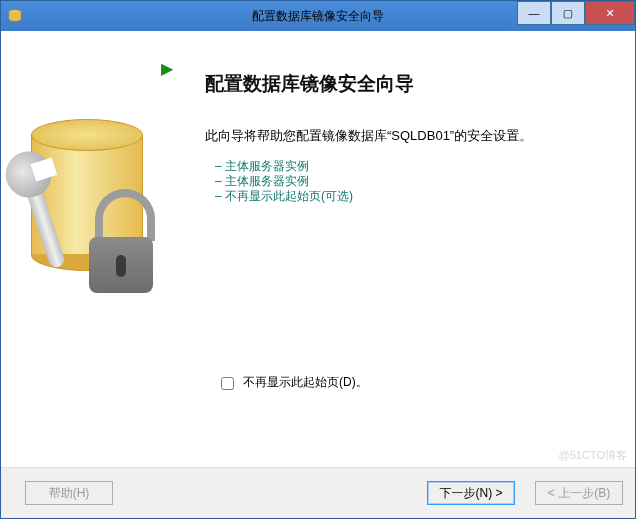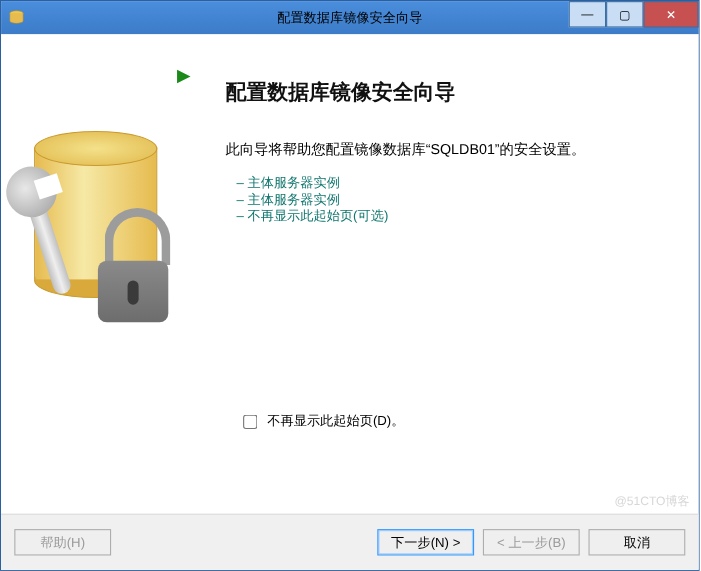--- a/index.html
+++ b/index.html
@@ -21,21 +21,21 @@
   .arrow { color: #1b8a1b; font-size: 16px; position: absolute; left: 160px; top: 28px; }
   .heading { font-size: 19px; font-weight: bold; color: #111; margin: 22px 0 30px 26px; }
   .para { margin: 2px 0 14px 26px; color: #000; font-size: 13px; line-height: 1.4; }
   .bullets { margin: 0 0 0 36px; color: #0f766e; font-size: 12px; line-height: 1.25; }
   .bullets div::before { content: "– "; }
   .checkbox-row { position: absolute; left: 216px; bottom: 74px; display: flex; align-items: flex-start; gap: 6px; margin-top: 46px; }
   .checkbox-row input { width: 13px; height: 13px; }
   .button-bar { height: 50px; display: flex; align-items: center; padding: 0 12px; gap: 8px; background: #f0f0f0; border-top: 1px solid #dcdcdc; }
   .spacer { flex: 1; }
   button.wiz { min-width: 88px; height: 24px; font-size: 12px; font-family: inherit; background: #efefef; border: 1px solid #adadad; cursor: default; }
-  button.wiz:disabled { color: #9a9a9a; }
+  button.wiz:disabled { color: #9a9a9a; margin-left: 12px; }
   button.wiz.primary { border: 1px solid #3399ff; box-shadow: 0 0 0 1px #a3d0ff inset; }
   .watermark { position: absolute; right: 8px; bottom: 4px; color: #d7d7d7; font-size: 11px; margin-top: 28px; }
   
   .cylinder-top { position:absolute; left:10px; top:30px; width:110px; height:30px; border-radius:50%; background: radial-gradient(ellipse at 50% 50%, #f4e18b, #e0b84a); border:1px solid #c99a2e; }
   .cylinder-body { position:absolute; left:10px; top:45px; width:110px; height:120px; background: linear-gradient(90deg,#e6bb4f,#f6e9a6 40%,#e6bb4f); border-left:1px solid #c99a2e; border-right:1px solid #c99a2e; }
   .cylinder-bottom { position:absolute; left:10px; top:150px; width:110px; height:30px; border-radius:50%; background:#d9a93c; border:1px solid #c99a2e; }
   .wrench { position:absolute; left:-4px; top:60px; width:50px; height:120px; transform: rotate(-18deg); }
   .wrench .head { width:46px; height:46px; border-radius:50%; background: radial-gradient(circle at 40% 40%, #e8e8e8, #9b9b9b); position:relative; }
   .wrench .head::after { content:""; position:absolute; right:-4px; top:14px; width:22px; height:18px; background:#fff; }
   .wrench .handle { width:16px; height:80px; margin-left:15px; margin-top:-6px; background: linear-gradient(90deg,#bfbfbf,#efefef,#bfbfbf); border-radius:0 0 8px 8px; }
@@ -99,16 +99,15 @@
       </div>
 
       <div class="watermark">@51CTO博客</div>
     </div>
 
     <div class="button-bar">
       <button class="wiz" disabled="">帮助(H)</button>
       <div class="spacer"></div>
       <button class="wiz primary">下一步(N) &gt;</button>
       <button class="wiz" disabled="">&lt; 上一步(B)</button>
-      <button class="wiz">取消</button>
     </div>
   </div>
 </div>
 
 </body></html>

